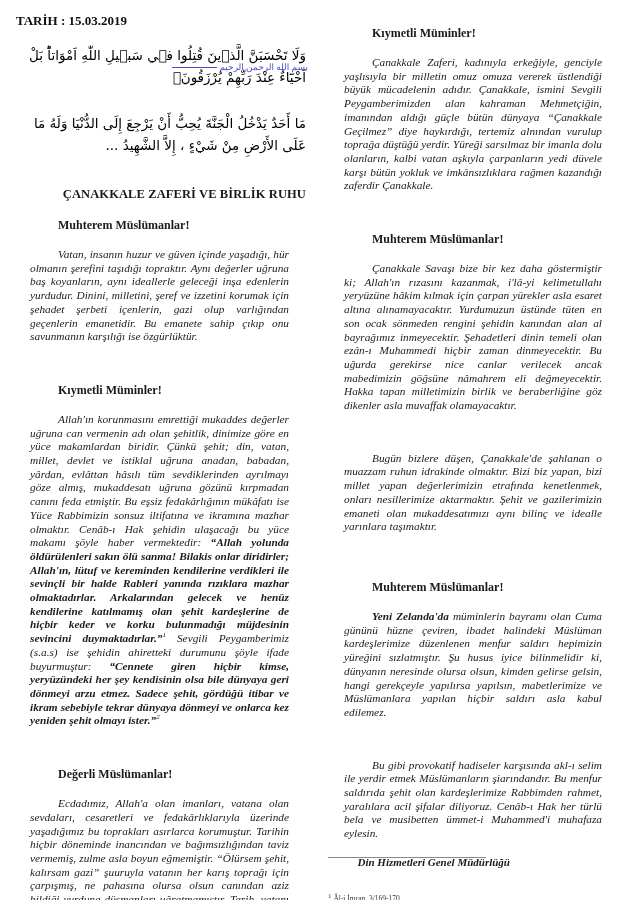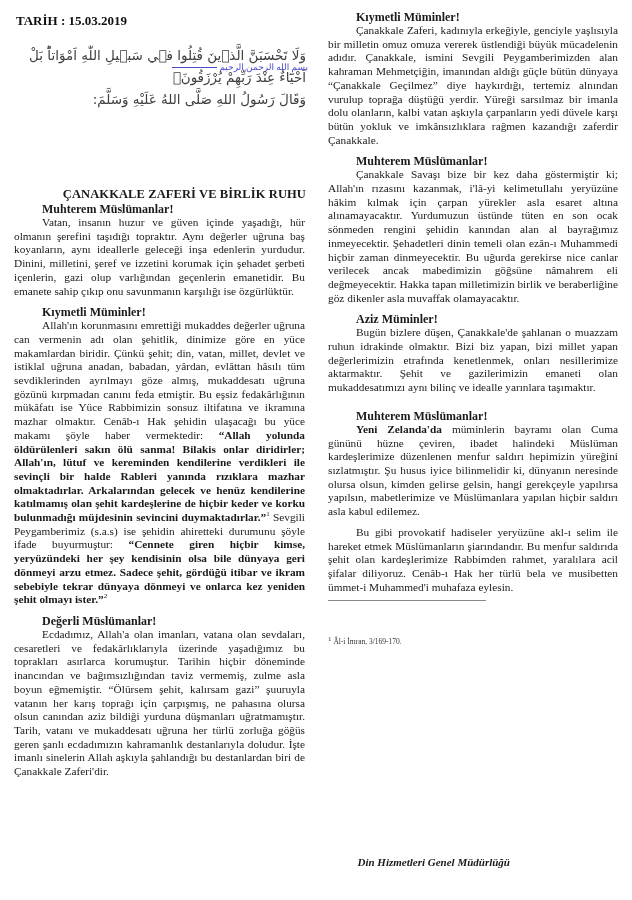--- a/index.html
+++ b/index.html
@@ -20,37 +20,37 @@
     white-space: nowrap; overflow: hidden; margin-top: 36px;
   }
   .basmala .line {
     display: inline-block; width: 52px; height: 1px; background: #4a4ad0;
     vertical-align: middle; margin: 0 2px;
   }
   .arabic {
     position: absolute; left: 14px; width: 292px;
     direction: rtl; text-align: right;
     font-family: "DejaVu Sans", sans-serif;
-    color: #404040; font-size: 13.5px; line-height: 22px;
+    color: #000000; font-size: 13.5px; line-height: 22px;
   }
   .ar1 { top: 44px; }
   .ar2 { top: 112px; }
 
   .title {
     position: absolute; left: 14px; top: 187px; width: 292px;
     text-align: right; font-weight: bold; font-size: 12.5px; letter-spacing: 0.1px;
   }
 
-  p, .heading { margin: 0; }
+  p, .heading { margin: 16px; }
   .heading {
     font-weight: bold; font-size: 12px; line-height: 14px; padding-left: 28px;
   }
   .body {
     font-size: 11.3px; line-height: 13.7px; text-align: justify;
-    text-indent: 28px; text-align-last: left;
+    text-indent: 28px; text-align-last: left; font-style: italic;
   }
   .body b { font-weight: bold; }
   sup { font-size: 7px; line-height: 0; }
   .gap { height: 7px; }
 
   .left-flow { position: absolute; left: 14px; top: 202px; width: 291px; }
   .right-flow { position: absolute; left: 328px; top: 10px; width: 290px; }
 
   .fn-rule { width: 158px; height: 1px; background: #888; margin: 6px 0 3px 0; }
   .footnote { font-size: 7.5px; line-height: 9px; color: #333; margin-top: 36px; }
@@ -65,22 +65,22 @@
 <div class="page">
 
   <div class="date">TARİH : 15.03.2019</div>
 
   <div class="basmala">
     <span>بسم الله الرحمن الرحيم</span><span class="line"></span>
   </div>
 
   <div class="arabic ar1">
     <div>وَلَا تَحْسَبَنَّ الَّذ۪ينَ قُتِلُوا ف۪ي سَب۪يلِ اللّٰهِ اَمْوَاتاًؕ بَلْ اَحْيَٓاءٌ عِنْدَ رَبِّهِمْ يُرْزَقُونَۙ</div>
-    <div>وَقَالَ رَسُولُ اللهِ صَلَّى اللهُ عَلَيْهِ وَسَلَّمَ:</div>
   </div>
+  <div class="arabic ar2">مَا أَحَدٌ يَدْخُلُ الْجَنَّةَ يُحِبُّ أَنْ يَرْجِعَ إِلَى الدُّنْيَا وَلَهُ مَا عَلَى الأَرْضِ مِنْ شَيْءٍ ، إِلاَّ الشَّهِيدُ ...</div>
 
   <div class="title">ÇANAKKALE ZAFERİ VE BİRLİK RUHU</div>
 
   <div class="left-flow">
     <div class="heading">Muhterem Müslümanlar!</div>
     <p class="body">Vatan, insanın huzur ve güven içinde yaşadığı, hür olmanın şerefini taşıdığı topraktır. Aynı değerler uğruna baş koyanların, aynı ideallerle geleceği inşa edenlerin yurdudur. Dinini, milletini, şeref ve izzetini korumak için şehadet şerbeti içenlerin, gazi olup varlığından geçenlerin emanetidir. Bu emanete sahip çıkıp onu savunmanın karşılığı ise özgürlüktür.</p>
     <div class="gap"></div>
     <div class="heading">Kıymetli Müminler!</div>
     <p class="body"><span>Allah'ın korunmasını emrettiği mukaddes değerler uğruna can vermenin adı olan şehitlik, dinimize göre en yüce makamlardan biridir.  Çünkü şehit; din, vatan, millet, devlet ve istiklal uğruna anadan, babadan, yârdan, evlâttan hâsılı tüm sevdiklerinden ayrılmayı göze almış, mukaddesatı uğruna gözünü kırpmadan canını feda etmiştir. Bu eşsiz fedakârlığının mükâfatı ise Yüce Rabbimizin sonsuz iltifatına ve ikramına mazhar olmaktır. Cenâb-ı Hak şehidin ulaşacağı bu yüce makamı şöyle haber vermektedir: </span><b>“Allah yolunda öldürülenleri sakın ölü sanma! Bilakis onlar diridirler; Allah'ın, lütuf ve kereminden kendilerine verdikleri ile sevinçli bir halde Rableri yanında rızıklara mazhar olmaktadırlar. Arkalarından gelecek ve henüz kendilerine katılmamış olan şehit kardeşlerine de hiçbir keder ve korku bulunmadığı müjdesinin sevincini duymaktadırlar.”</b><sup>1</sup><span> Sevgili Peygamberimiz (s.a.s) ise şehidin ahiretteki durumunu şöyle ifade buyurmuştur: </span><b>“Cennete giren hiçbir kimse, yeryüzündeki her şey kendisinin olsa bile dünyaya geri dönmeyi arzu etmez. Sadece şehit, gördüğü itibar ve ikram sebebiyle tekrar dünyaya dönmeyi ve onlarca kez yeniden şehit olmayı ister.”</b><sup>2</sup></p>
     <div class="gap"></div>
@@ -88,26 +88,25 @@
     <p class="body">Ecdadımız, Allah'a olan imanları, vatana olan sevdaları, cesaretleri ve fedakârlıklarıyla üzerinde yaşadığımız bu toprakları asırlarca korumuştur. Tarihin hiçbir döneminde inancından ve bağımsızlığından taviz vermemiş, zulme asla boyun eğmemiştir. “Ölürsem şehit, kalırsam gazi” şuuruyla vatanın her karış toprağı için çarpışmış, ne pahasına olursa olsun canından aziz bildiği yurduna düşmanları uğratmamıştır. Tarih, vatanı ve mukaddesatı uğruna her türlü zorluğa göğüs geren şanlı ecdadımızın kahramanlık destanlarıyla doludur. İşte imanlı sinelerin Allah aşkıyla şahlandığı bu destanlardan biri de Çanakkale Zaferi'dir.</p>
   </div>
 
   <div class="right-flow">
     <div class="heading">Kıymetli Müminler!</div>
     <p class="body">Çanakkale Zaferi, kadınıyla erkeğiyle, genciyle yaşlısıyla bir milletin omuz omuza vererek üstlendiği büyük mücadelenin adıdır. Çanakkale, ismini Sevgili Peygamberimizden alan kahraman Mehmetçiğin, imanından aldığı güçle bütün dünyaya “Çanakkale Geçilmez” diye haykırdığı, tertemiz alnından vurulup toprağa düştüğü yerdir. Yüreği sarsılmaz bir imanla dolu olanların, kalbi vatan aşkıyla çarpanların yedi düvele karşı bütün yokluk ve imkânsızlıklara rağmen kazandığı zaferdir Çanakkale.</p>
     <div class="gap"></div>
     <div class="heading">Muhterem Müslümanlar!</div>
     <p class="body">Çanakkale Savaşı bize bir kez daha göstermiştir ki; Allah'ın rızasını kazanmak, i'lâ-yi kelimetullahı yeryüzüne hâkim kılmak için çarpan yürekler asla esaret altına alınamayacaktır. Yurdumuzun üstünde tüten en son ocak sönmeden rengini şehidin kanından alan al bayrağımız inmeyecektir. Şehadetleri dinin temeli olan ezân-ı Muhammedi hiçbir zaman dinmeyecektir. Bu uğurda gerekirse nice canlar verilecek ancak mabedimizin göğsüne nâmahrem eli değmeyecektir. Hakka tapan milletimizin birlik ve beraberliğine göz dikenler asla muvaffak olamayacaktır.</p>
     <div class="gap"></div>
-    <div class="heading">Aziz Müminler!</div>
     <p class="body">Bugün bizlere düşen, Çanakkale'de şahlanan o muazzam ruhun idrakinde olmaktır. Bizi biz yapan, bizi millet yapan değerlerimizin etrafında kenetlenmek, onları nesillerimize aktarmaktır. Şehit ve gazilerimizin emaneti olan mukaddesatımızı aynı bilinç ve idealle yarınlara taşımaktır.</p>
     <div class="gap"></div>
     <div class="gap"></div>
     <div class="heading">Muhterem Müslümanlar!</div>
     <p class="body"><b>Yeni Zelanda'da</b><span> müminlerin bayramı olan Cuma gününü hüzne çeviren, ibadet halindeki Müslüman kardeşlerimize düzenlenen menfur saldırı hepimizin yüreğini sızlatmıştır. Şu husus iyice bilinmelidir ki, dünyanın neresinde olursa olsun, kimden gelirse gelsin, hangi gerekçeyle yapılırsa yapılsın, mabetlerimize ve Müslümanlara yapılan hiçbir saldırı asla kabul edilemez.</span></p>
     <div class="gap"></div>
-    <p class="body">Bu gibi provokatif hadiseler yeryüzüne akl-ı selim ile hareket etmek Müslümanların şiarındandır. Bu menfur saldırıda şehit olan kardeşlerimize Rabbimden rahmet, yaralılara acil şifalar diliyoruz. Cenâb-ı Hak her türlü bela ve musibetten ümmet-i Muhammed'i muhafaza eylesin.</p>
+    <p class="body">Bu gibi provokatif hadiseler karşısında akl-ı selim ile yerdir etmek Müslümanların şiarındandır. Bu menfur saldırıda şehit olan kardeşlerimize Rabbimden rahmet, yaralılara acil şifalar diliyoruz. Cenâb-ı Hak her türlü bela ve musibetten ümmet-i Muhammed'i muhafaza eylesin.</p>
     <div class="fn-rule"></div>
     <div class="footnote"><sup>1</sup><span> Âl-i İmran, 3/169-170.</span></div>
   </div>
 
   <div class="sign">Din Hizmetleri Genel Müdürlüğü</div>
 </div>
 
 </body></html>

